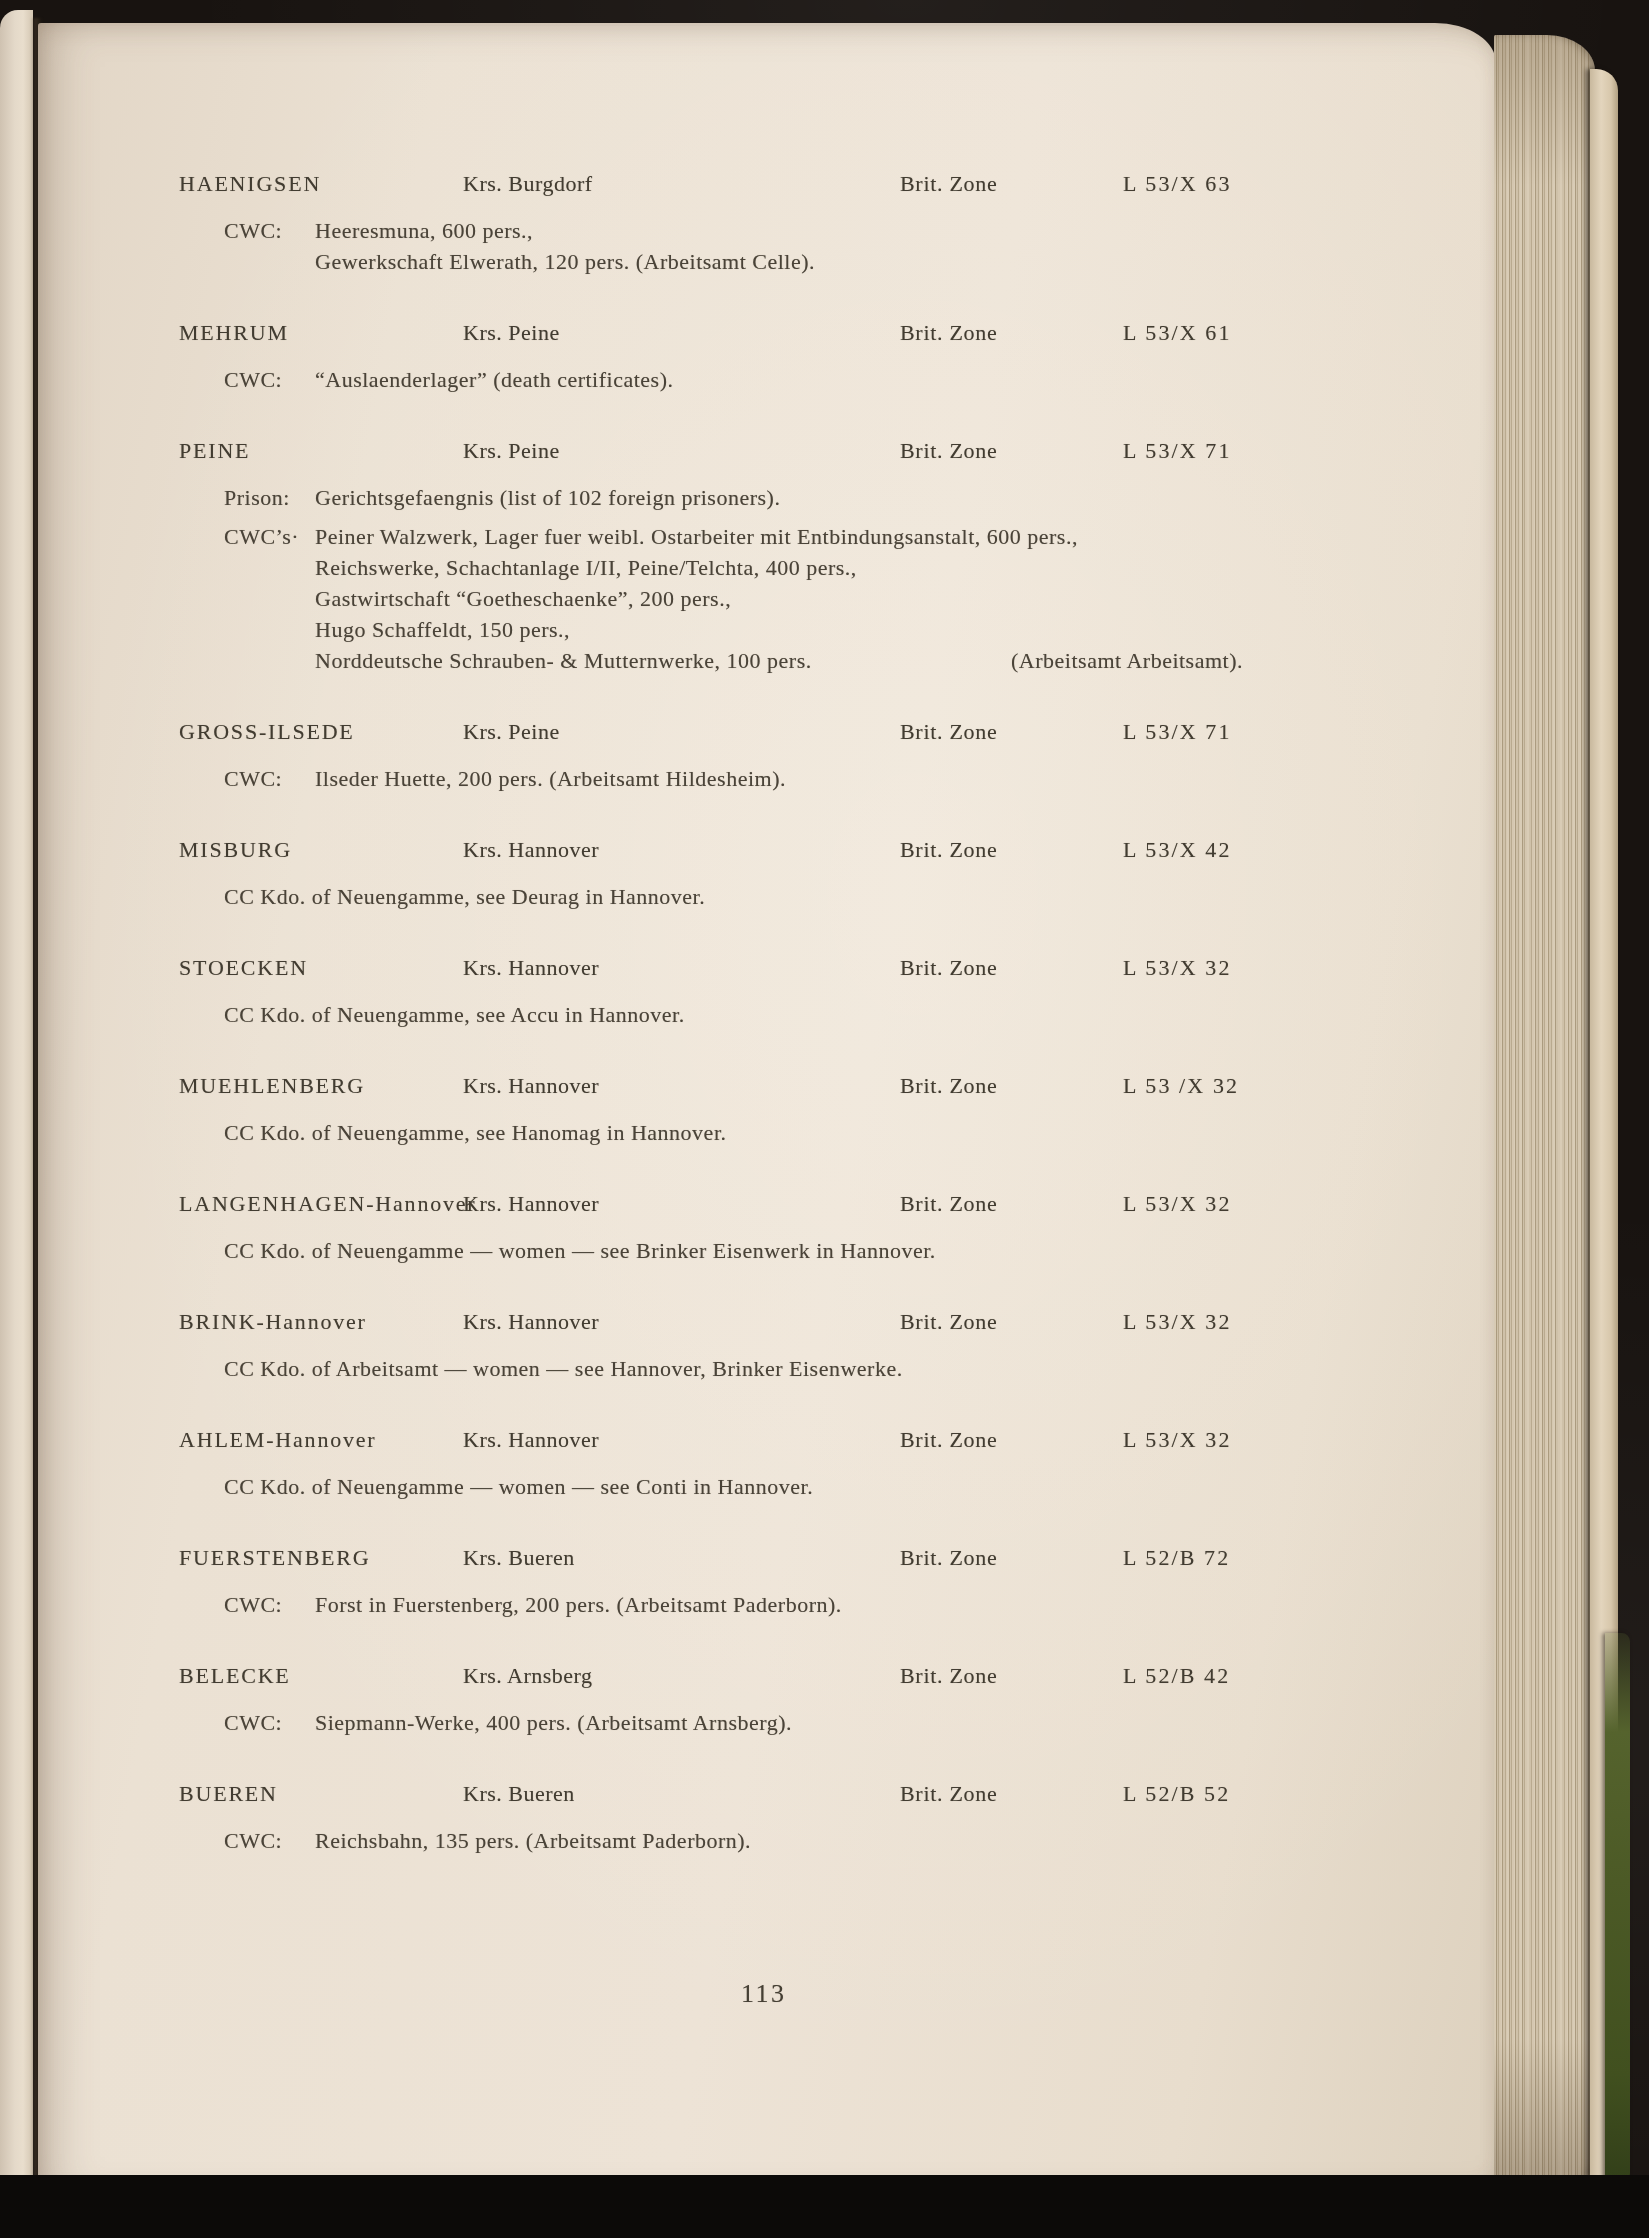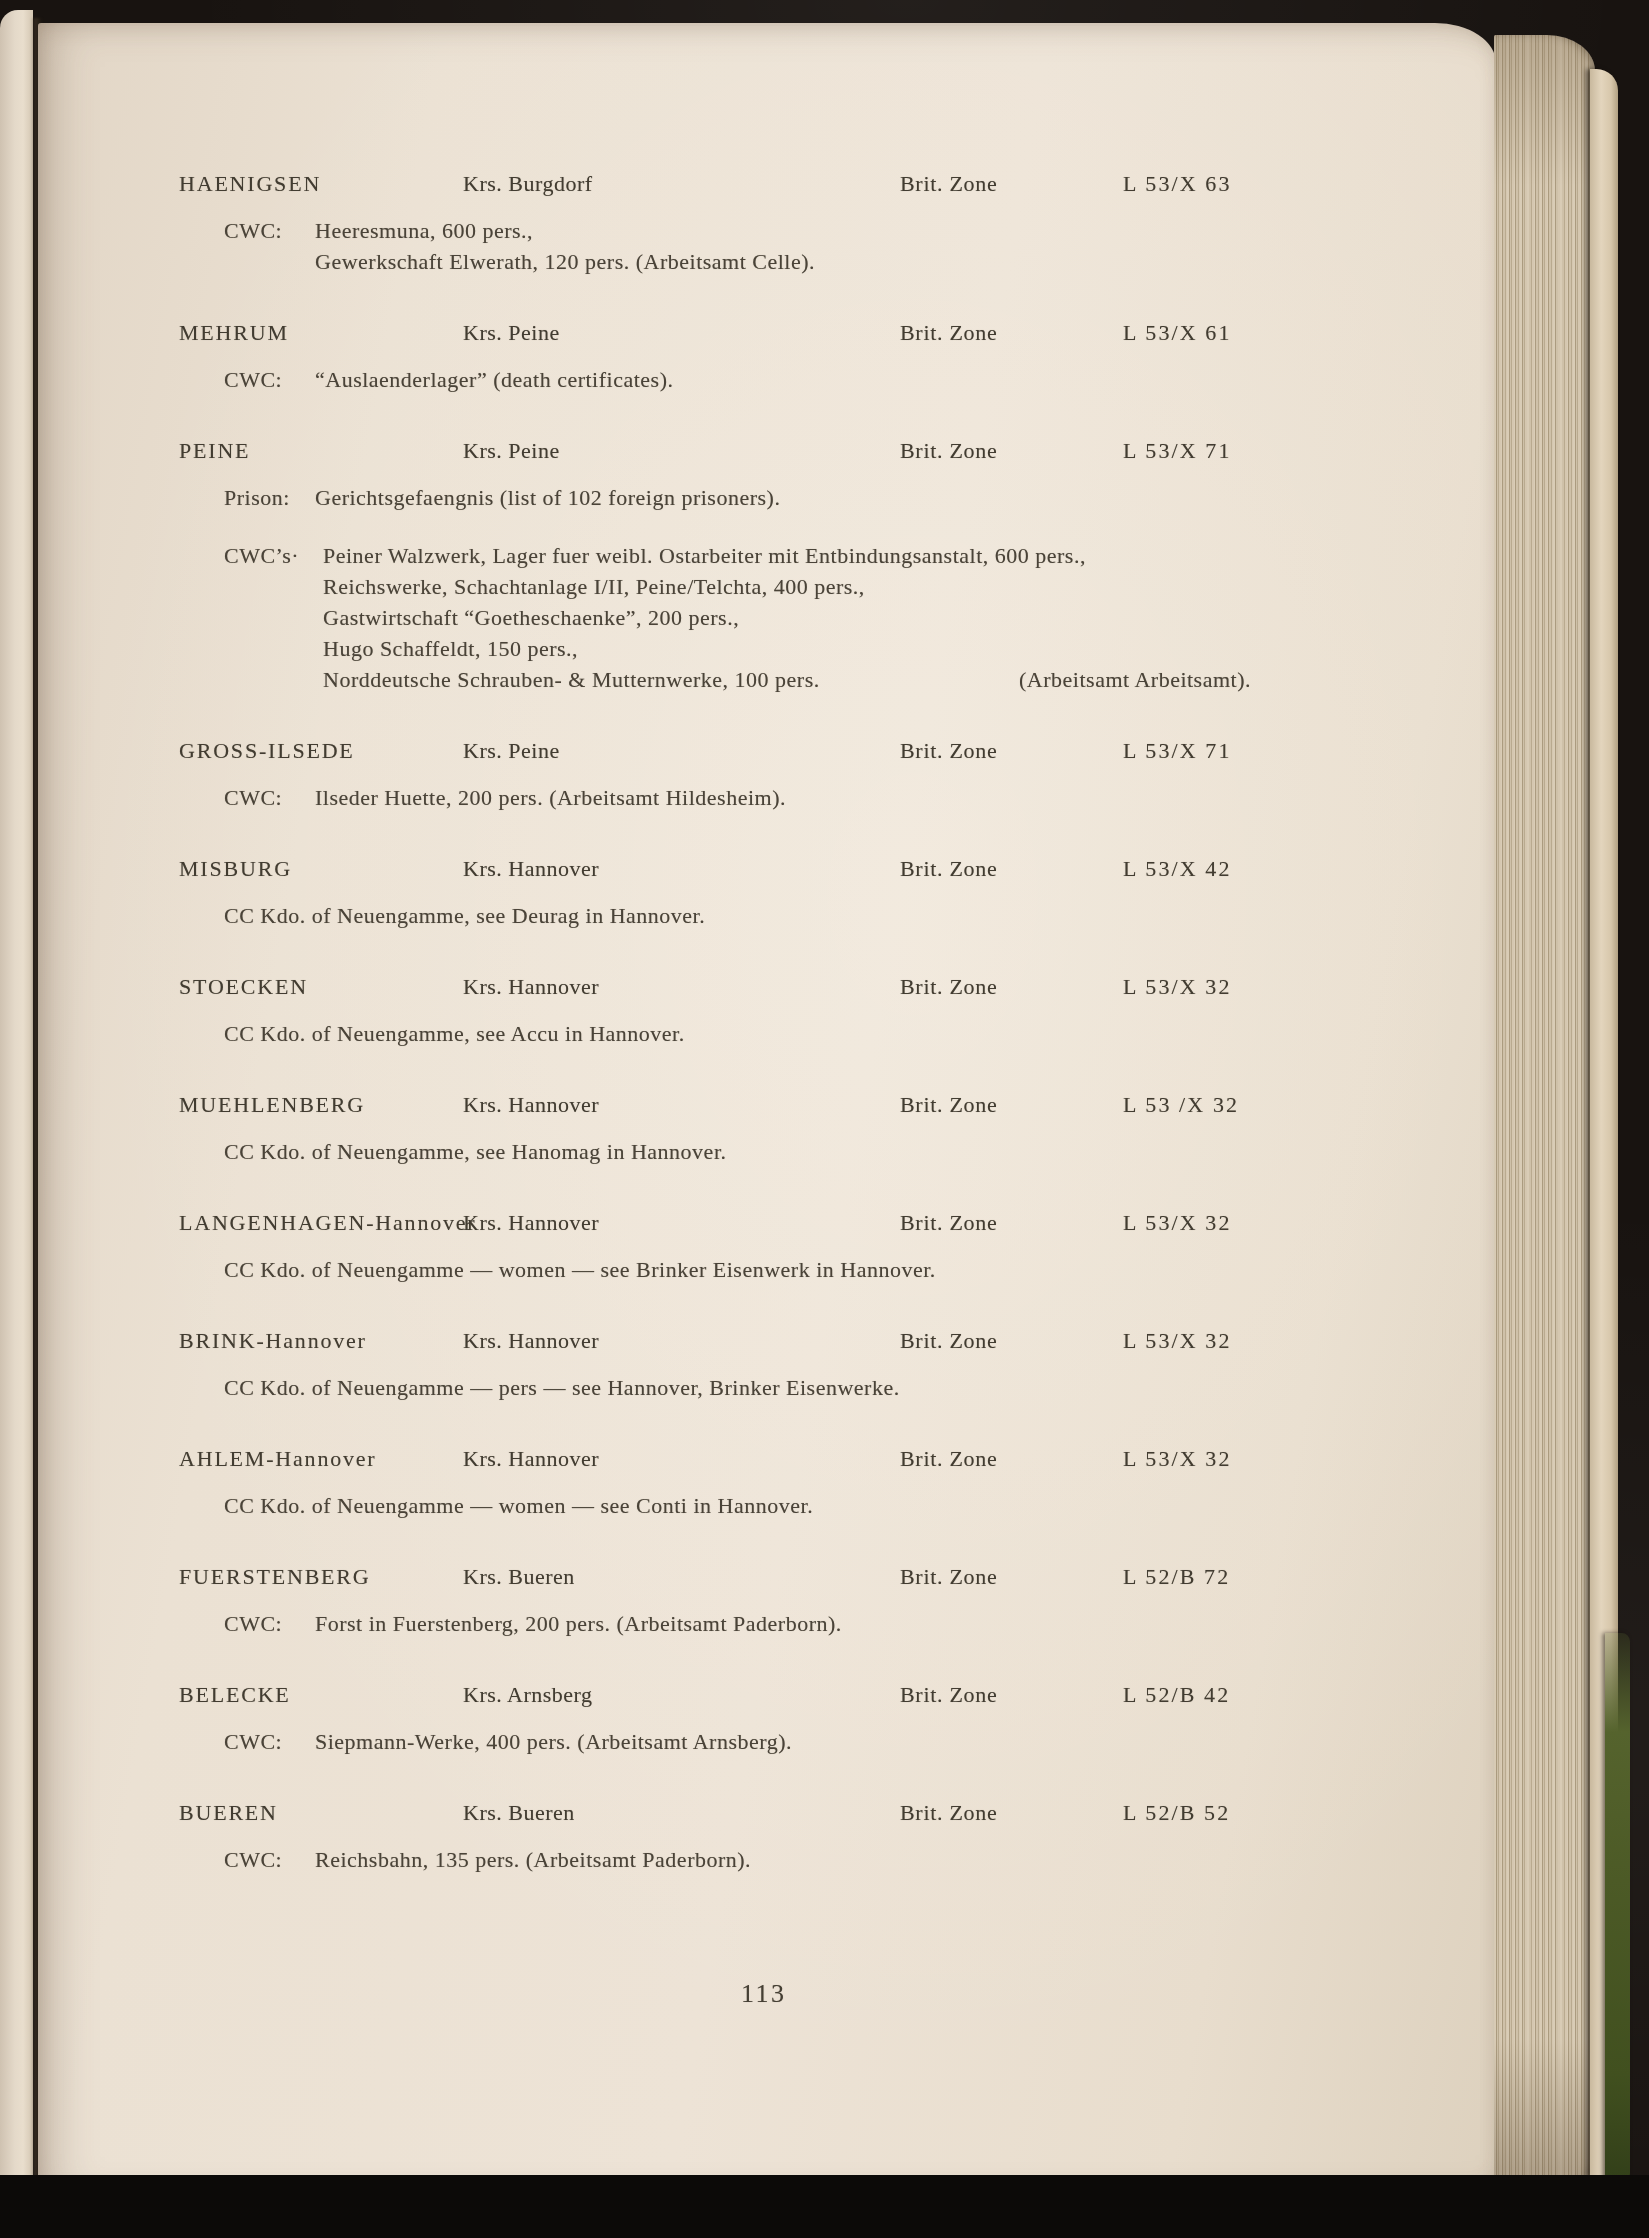--- a/index.html
+++ b/index.html
@@ -62,21 +62,21 @@
   .entries{position:absolute;left:141px;top:148px;width:1082px;}
   .entry{margin-bottom:43px;}
   .entry-head{
     display:grid;grid-template-columns:284px 437px 223px 1fr;
     line-height:26px;white-space:nowrap;color:#423c31;
   }
   .e-name{letter-spacing:1.8px;}
   .e-zone{letter-spacing:0.7px;}
   .e-code{letter-spacing:2.1px;}
   .detail{display:flex;margin-left:45px;margin-top:18px;}
-  .detail + .detail{margin-top:27px;gap:8px;}
+  .detail + .detail{margin-top:8px;}
   .d-label{flex:0 0 91px;line-height:31px;}
   .d-lines{flex:1 1 auto;}
   .d-line{line-height:31px;white-space:nowrap;}
   .d-line.split{display:flex;justify-content:space-between;width:928px;}
   .page-number{
     position:absolute;left:703px;top:1956px;
     font-size:26px;letter-spacing:2.5px;color:#453f34;
   }
 </style>
 </head>
@@ -220,21 +220,21 @@
 
   <section class="entry">
     <div class="entry-head">
       <span class="e-name">BRINK-Hannover</span>
       <span class="e-district">Krs. Hannover</span>
       <span class="e-zone">Brit. Zone</span>
       <span class="e-code">L 53/X 32</span>
     </div>
   <div class="detail">
             <div class="d-lines">
-              <div class="d-line">CC Kdo. of Neuengamme — pers — see Hannover, Brinker Eisenwerke.</div>
+              <div class="d-line">CC Kdo. of Arbeitsamt — women — see Hannover, Brinker Eisenwerke.</div>
             </div>
           </div>
         </section>
 
   <section class="entry">
     <div class="entry-head">
       <span class="e-name">AHLEM-Hannover</span>
       <span class="e-district">Krs. Hannover</span>
       <span class="e-zone">Brit. Zone</span>
       <span class="e-code">L 53/X 32</span>

